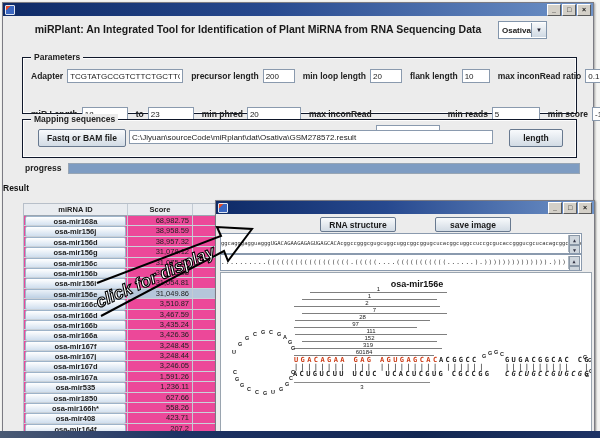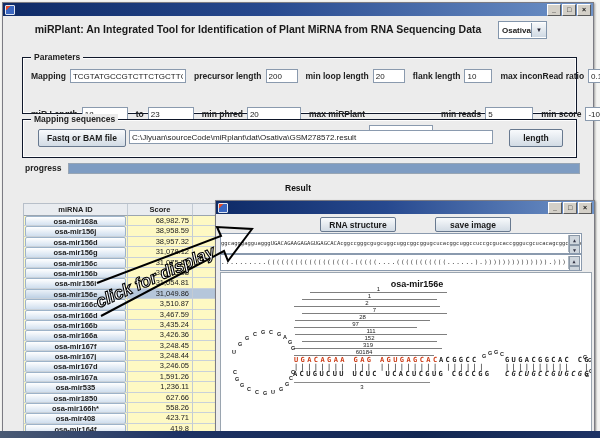--- a/index.html
+++ b/index.html
@@ -22,23 +22,23 @@
   .groupbox{position:absolute;border:1px solid #0f172a;box-shadow:inset 0 0 0 1px #fdfdfd;}
   .legend{position:absolute;top:-6px;left:8px;background:#ececec;padding:0 3px;
     font:bold 8.5px "Liberation Sans",sans-serif;color:#222;}
   .prow{position:absolute;left:8px;right:6px;display:flex;align-items:center;gap:4px;}
   .plabel{font:bold 8.5px "Liberation Sans",sans-serif;color:#222;white-space:nowrap;}
   .pinput,.field{height:12px;border:1px solid #8a9aae;background:#fff;
     font:8px "Liberation Sans",sans-serif;padding:0 2px;color:#222;box-sizing:content-box;}
   .btn{background:linear-gradient(#f8fafc,#d2dbe4);border:1px solid #68798f;border-radius:2px;
     font:bold 8.5px "Liberation Sans",sans-serif;color:#1a1a1a;display:flex;align-items:center;justify-content:center;}
   .progressbar{position:absolute;border:1px solid #97a5b4;background:#7e9cc2;}
-  .resultlbl{position:absolute;left:0;right:0;text-align:center;font:bold 8.5px "Liberation Sans",sans-serif;color:#111;}
+  .resultlbl{position:absolute;left:0;right:0;font:bold 8.5px "Liberation Sans",sans-serif;color:#111;}
   
-  .rtable{position:absolute;border:1px solid #b7bfc9;background:#fef9c3;}
+  .rtable{position:absolute;border:1px solid #b7bfc9;background:#ec4899;}
   .trow{display:flex;height:10.4px;}
   .trow.hdr{height:12px;background:#e9ecf0;}
   .tc{border-right:1px solid #c3cbd4;border-bottom:1px solid #c9d1d9;overflow:hidden;white-space:nowrap;
     font:7.5px "Liberation Sans",sans-serif;line-height:10.4px;color:#222;}
   .trow.hdr .tc{font-weight:bold;text-align:center;line-height:12px;border-bottom:1px solid #9aa5b1;}
   .c1{width:103px;} .c2{width:65px;text-align:right;padding-right:3px;box-sizing:border-box;} .c3{flex:1;}
   .idcell{font-weight:bold;text-align:center;background:linear-gradient(#ffffff,#cfdeee);
     border:1px solid #9db3c9;border-radius:2px;margin:0px 1px;line-height:9px;}
   .trow.sel .c2,.trow.sel .c3{background:#b5c6da;}
   .trow.sel .idcell{background:linear-gradient(#eaf1f8,#b9cde2);}
@@ -81,21 +81,21 @@
   <div class="apptitle">miRPlant: An Integrated Tool for Identification of Plant MiRNA from RNA Sequencing Data</div>
 
   <div class="combo">
     <span class="val">Osativa</span>
     <span class="dd">▼</span>
   </div>
 
   <div class="groupbox" style="left:19px;top:54px;width:553px;height:55px;">
     <span class="legend">Parameters</span>
     <div class="prow" id="prow1" style="top:11px;">
-        <span class="plabel">Mapping</span>
+        <span class="plabel">Adapter</span>
         <input class="pinput" value="TCGTATGCCGTCTTCTGCTTG" style="width: 110px;">
         <span style="flex: 1 1 0%;"></span>
         <span class="plabel">precursor length</span>
         <input class="pinput" value="200" style="width: 26px;">
         <span style="flex: 1 1 0%;"></span>
         <span class="plabel">min loop length</span>
         <input class="pinput" value="20" style="width: 26px;">
         <span style="flex: 1 1 0%;"></span>
         <span class="plabel">flank length</span>
         <input class="pinput" value="10" style="width: 22px;">
@@ -106,21 +106,21 @@
     <div class="prow" id="prow2" style="top:31px;">
         <span class="plabel">miR Length</span>
         <input class="pinput" value="18" style="width: 40px;">
         <span style="flex: 1 1 0%;"></span>
         <span class="plabel">to</span>
         <input class="pinput" value="23" style="width: 40px;">
         <span style="flex: 1 1 0%;"></span>
         <span class="plabel">min phred</span>
         <input class="pinput" value="20" style="width: 48px;">
         <span style="flex: 1 1 0%;"></span>
-        <span class="plabel">max miRPlant</span>
+        <span class="plabel">max inconRead</span>
         <input class="pinput" value="101" style="width: 58px; margin-top: 36px;">
         <span style="flex: 1 1 0%;"></span>
         <span class="plabel">min reads</span>
         <input class="pinput" value="5" style="width: 42px;">
         <span style="flex: 1 1 0%;"></span>
         <span class="plabel">min score</span>
         <input class="pinput" value="-10" style="width: 48px;">
       </div>
   </div>
 
@@ -280,21 +280,21 @@
           <div class="tc c1">
             <div class="idcell">osa-mir408</div>
           </div>
           <div class="tc c2">423.71</div>
           <div class="tc c3"></div>
         </div>
         <div class="trow">
           <div class="tc c1">
             <div class="idcell">osa-mir164f</div>
           </div>
-          <div class="tc c2">419.8</div>
+          <div class="tc c2">207.2</div>
           <div class="tc c3"></div>
         </div>
       </div>
   </div>
 </div>
 
 <div class="win" style="left:215px;top:200px;width:378px;height:238px;z-index:10;">
   <div class="titlebar">
     <span class="appicon"></span>
     <span class="winbtns">

